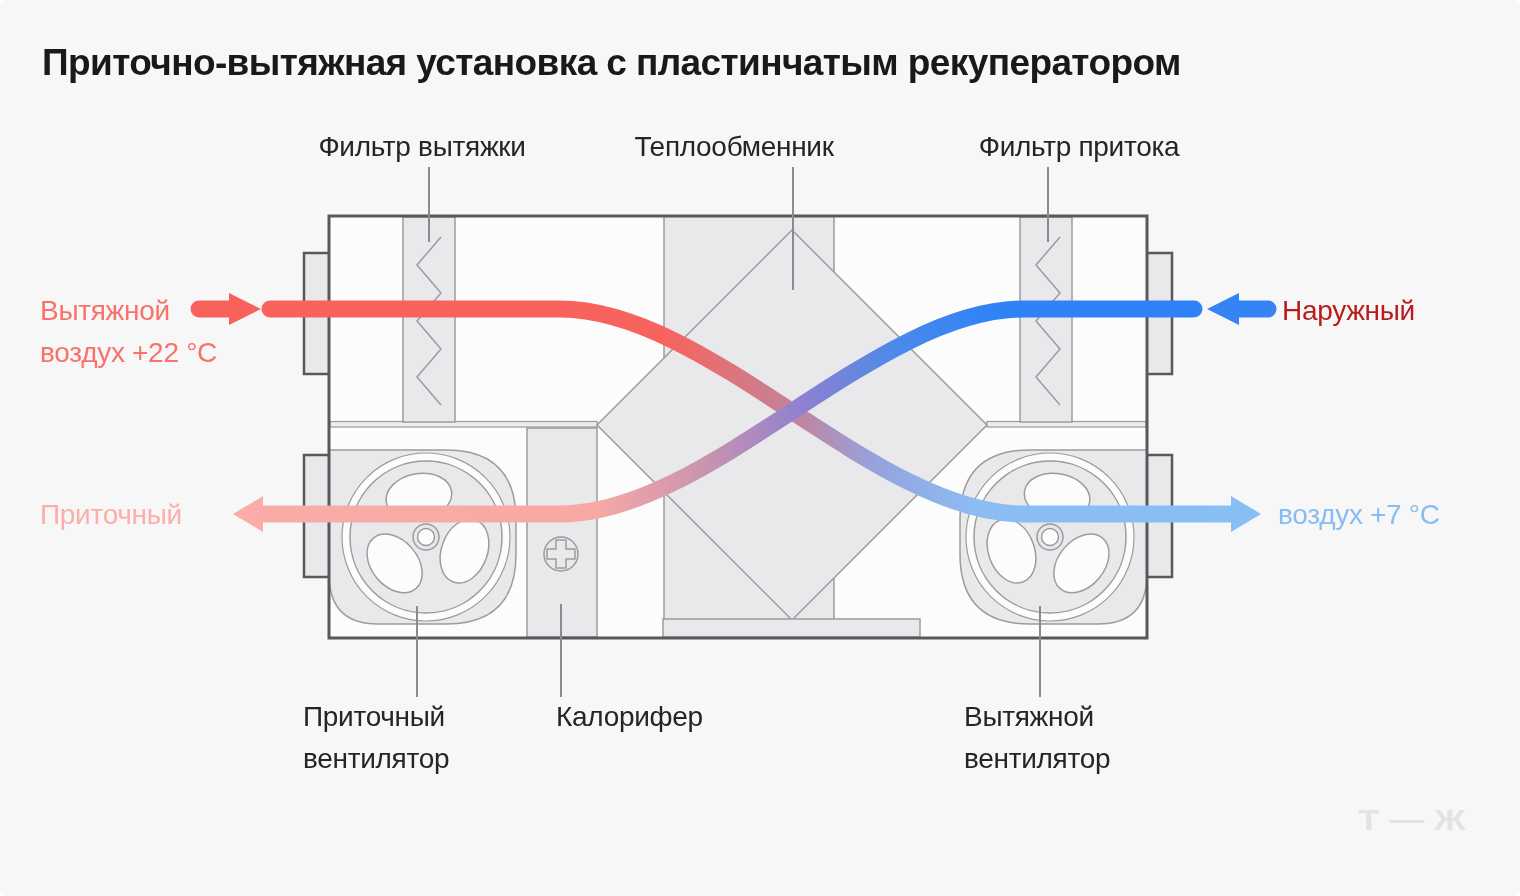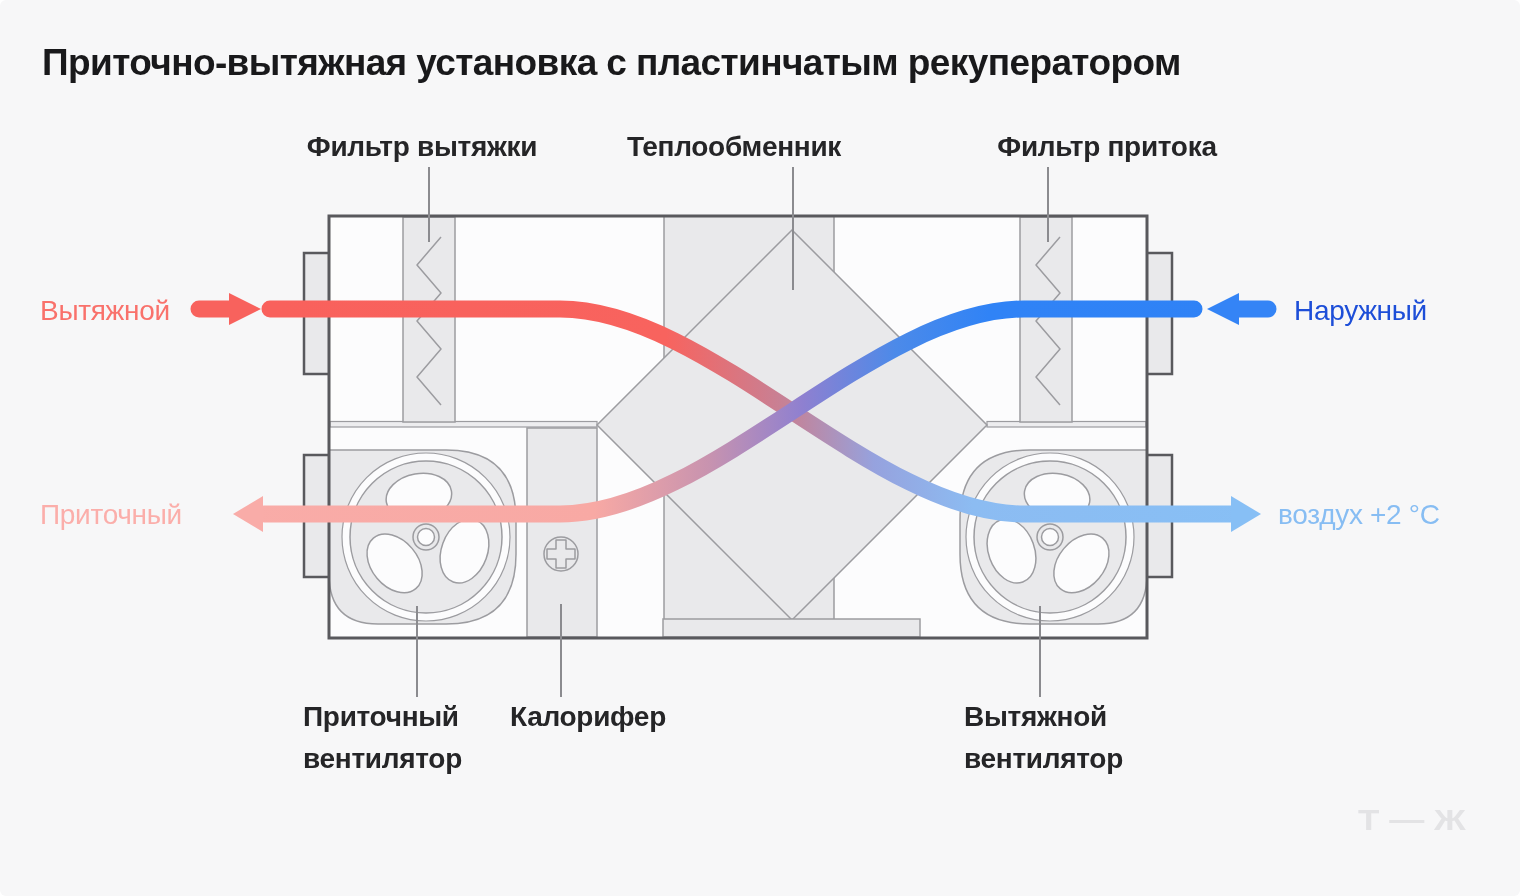--- a/index.html
+++ b/index.html
@@ -8,29 +8,29 @@
     position:relative;width:1520px;height:896px;background:#F7F7F8;
     border-radius:6px;overflow:hidden;
   }
   .title{
     position:absolute;left:42px;top:42px;
     font-size:37px;font-weight:700;color:#19191B;letter-spacing:-0.6px;
     white-space:nowrap;
   }
   .diagram-svg{position:absolute;left:0;top:0;}
   .lbl{
-    position:absolute;font-size:28px;font-weight:700;color:#252527;
+    position:absolute;font-size:28px;font-weight:400;color:#252527;
     letter-spacing:-0.3px;line-height:42px;white-space:nowrap;
   }
   .lbl-center{transform:translateX(-50%);}
   .lbl span{display:block;}
   .flow-lbl{position:absolute;font-size:28px;line-height:42px;letter-spacing:-0.3px;white-space:nowrap;}
   .flow-lbl span{display:block;}
   .c-exhaust{color:#F9716B;}
-  .c-outside{color:#1d4ed8;margin-left:12px;}
+  .c-outside{color:#b91c1c;}
   .c-supply{color:#FBAEAA;}
   .c-removed{color:#87BDF3;}
   .logo{
     position:absolute;left:1358px;top:804px;
     font-size:25px;font-weight:700;letter-spacing:7px;color:#E3E3E5;
     transform:scale(1.4,1.15);transform-origin:left top;white-space:nowrap;
   }
 </style>
 </head>
 <body>
@@ -145,40 +145,41 @@
       <path d="M793,167 V290"></path>
       <path d="M1048,167 V242"></path>
       <path d="M417,606 V697"></path>
       <path d="M561,604 V697"></path>
       <path d="M1040,606 V697"></path>
     </g>
   </svg>
 
   <div class="lbl lbl-center" style="left:422px;top:126px;">Фильтр вытяжки</div>
   <div class="lbl lbl-center" style="left:734px;top:126px;">Теплообменник</div>
-  <div class="lbl lbl-center" style="left:1079px;top:126px;margin-left:28px;">Фильтр притока</div>
+  <div class="lbl lbl-center" style="left:1079px;top:126px;">Фильтр притока</div>
 
   <div class="lbl" style="left:303px;top:696px;">
     <span>Приточный</span>
     <span>вентилятор</span>
   </div>
-  <div class="lbl" style="left:510px;top:696px;">Калорифер</div>
+  <div class="lbl" style="left:556px;top:696px;">Калорифер</div>
   <div class="lbl" style="left:964px;top:696px;">
     <span>Вытяжной</span>
     <span>вентилятор</span>
   </div>
 
   <div class="flow-lbl c-exhaust" style="left:40px;top:290px;">
     <span>Вытяжной</span>
+    <span>воздух +22 °C</span>
   </div>
   <div class="flow-lbl c-outside" style="left:1282px;top:290px;">
     <span>Наружный</span>
   </div>
   <div class="flow-lbl c-supply" style="left:40px;top:494px;">
     <span>Приточный</span>
   </div>
   <div class="flow-lbl c-removed" style="left:1278px;top:494px;">
-    <span>воздух +2 °C</span>
+    <span>воздух +7 °C</span>
   </div>
 
   <div class="logo">Т—Ж</div>
 
 </div>
 
 </body></html>

